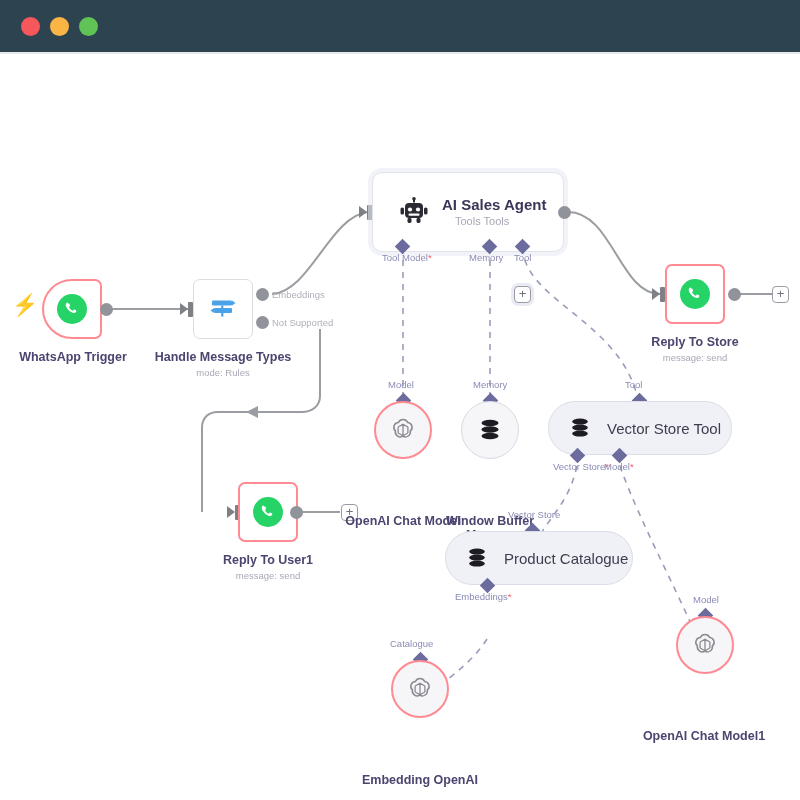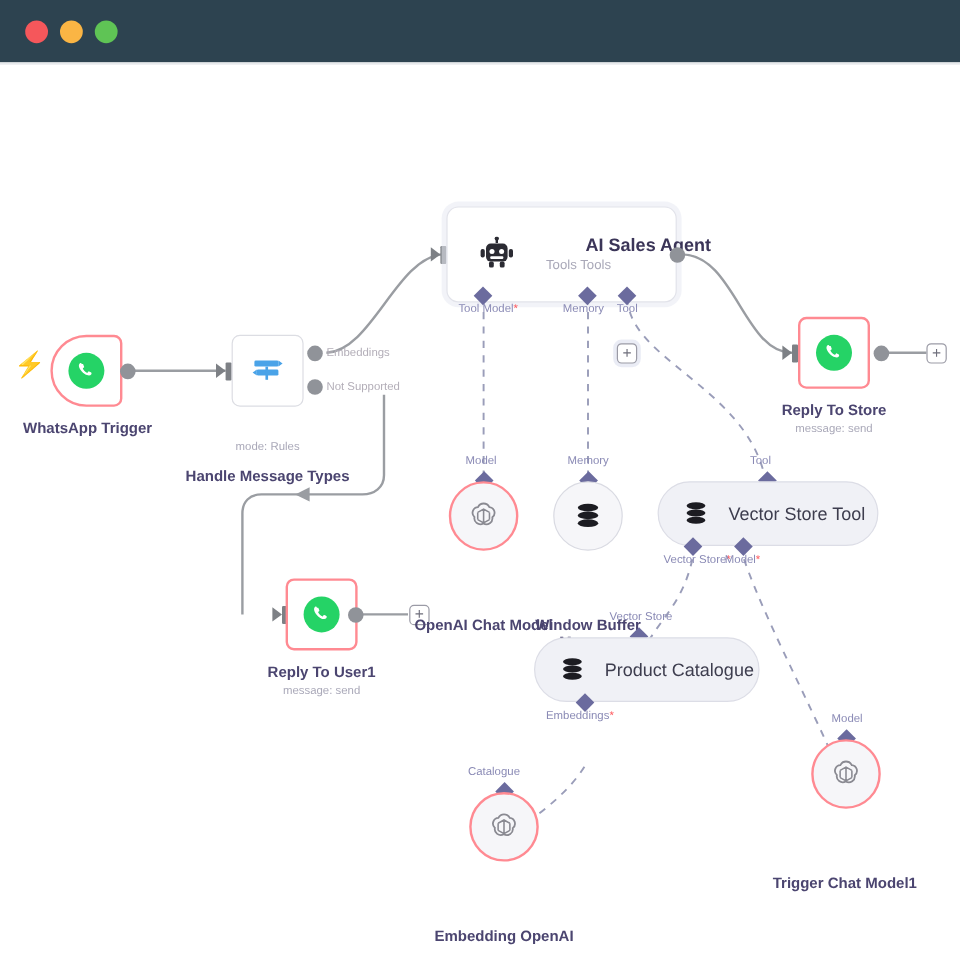--- a/index.html
+++ b/index.html
@@ -274,21 +274,21 @@
           <polygon points="24,6.5 27.5,9 24,11.5" fill="#4aa3e8"></polygon>
           <rect x="6" y="14" width="18" height="5" rx="1.2" fill="#4aa3e8"></rect>
           <polygon points="6,14 2.5,16.5 6,19" fill="#4aa3e8"></polygon>
           <rect x="13.2" y="11.5" width="2.2" height="11" fill="#4aa3e8"></rect>
         </svg>
       </div>
       <div class="out-dot" style="left:256px; top:234px;"></div>
       <div class="out-dot" style="left:256px; top:262px;"></div>
       <div class="port-label" style="left:272px; top:235px;">Embeddings</div>
       <div class="port-label" style="left:272px; top:263px;">Not Supported</div>
-      <div class="node-label" style="left:150px; top:296px; width:146px;margin-top:40px;">Handle Message Types</div>
+      <div class="node-label" style="left:150px; top:296px; width:146px;">Handle Message Types</div>
       <div class="node-sub" style="left:150px; top:313px; width:146px;">mode: Rules</div>
     </div>
 
     <div class="node">
       <div class="in-arrow" style="left:359px; top:152px;"></div>
       <div class="in-bar" style="left:367px; top:151px;"></div>
       <div class="agent-node" style="left:372px; top:118px; width:192px; height:80px;"></div>
       <div class="icon-wrap" style="left:396px; top:140px; width:36px; height:36px;">
         <svg width="30" height="30" viewBox="0 0 30 30">
           <rect x="14" y="1.5" width="2" height="4" fill="#2b2b33"></rect>
@@ -296,21 +296,21 @@
           <rect x="6" y="6" width="18" height="15" rx="4" fill="#2b2b33"></rect>
           <rect x="1.5" y="10.5" width="3.5" height="7" rx="1.6" fill="#2b2b33"></rect>
           <rect x="25" y="10.5" width="3.5" height="7" rx="1.6" fill="#2b2b33"></rect>
           <circle cx="11" cy="12.5" r="2.1" fill="#ffffff"></circle>
           <circle cx="19" cy="12.5" r="2.1" fill="#ffffff"></circle>
           <rect x="9.5" y="16.6" width="11" height="2.2" rx="1" fill="#ffffff"></rect>
           <rect x="8.5" y="21" width="4" height="5" rx="1.4" fill="#2b2b33"></rect>
           <rect x="17.5" y="21" width="4" height="5" rx="1.4" fill="#2b2b33"></rect>
         </svg>
       </div>
-      <div class="agent-title" style="left:442px; top:142px;margin-left:46px;">AI Sales Agent</div>
+      <div class="agent-title" style="left:442px; top:142px;">AI Sales Agent</div>
       <div class="agent-sub" style="left:455px; top:161px;">Tools Tools</div>
       <div class="out-dot" style="left:558px; top:152px;"></div>
 
       <div class="diamond" style="left:397px; top:187px;"></div>
       <div class="conn-label" style="left:382px; top:198px;">
         <span>Tool Model</span><span class="req">*</span>
       </div>
       <div class="diamond" style="left:484px; top:187px;"></div>
       <div class="conn-label" style="left:469px; top:198px;">Memory</div>
       <div class="diamond" style="left:517px; top:187px;"></div>
@@ -435,17 +435,17 @@
     <div class="node">
       <div class="conn-label" style="left:693px; top:540px;">Model</div>
       <div class="diamond" style="left:700px; top:556px;"></div>
       <div class="circ-node pink" style="left:676px; top:562px;"></div>
       <div class="icon-wrap" style="left:689px; top:575px; width:32px; height:32px;">
         <svg width="26" height="26" viewBox="0 0 26 26">
           <path d="M13 2.6c2.1 0 3.9 1.2 4.8 3 1.9.2 3.5 1.5 4.1 3.3.6 2-.1 4-1.6 5.2.3 1.9-.5 3.8-2.1 4.9-1.7 1.2-3.8 1.2-5.4.2-1.7 1-3.9.9-5.5-.3-1.6-1.2-2.3-3.1-1.9-5-1.4-1.3-2-3.3-1.3-5.2.7-1.8 2.3-3 4.2-3.1C9.2 3.8 11 2.6 13 2.6z" fill="none" stroke="#8a8a92" stroke-width="1.5"></path>
           <path d="M13 7.3v11.4M8.1 10v6M17.9 10v6M8.1 10L13 7.3l4.9 2.7M8.1 16L13 18.7l4.9-2.7" fill="none" stroke="#8a8a92" stroke-width="1.3"></path>
         </svg>
       </div>
-      <div class="node-label" style="left:631px; top:675px; width:146px;">Trigger Chat Model1</div>
+      <div class="node-label" style="left:631px; top:675px; width:146px;">OpenAI Chat Model1</div>
     </div>
 
   </div>
 </div>
 
 </body></html>

